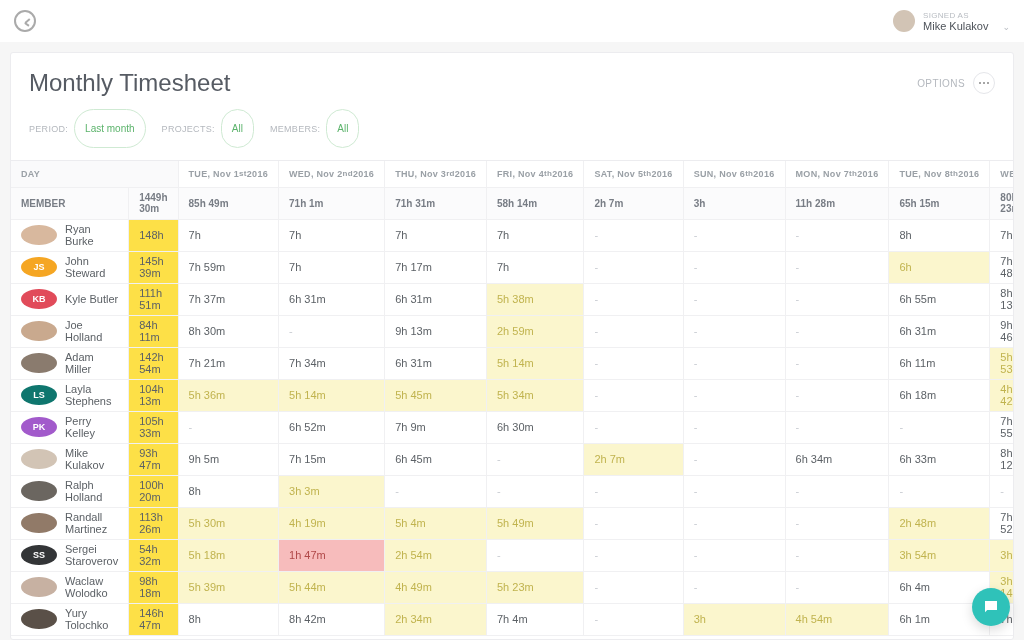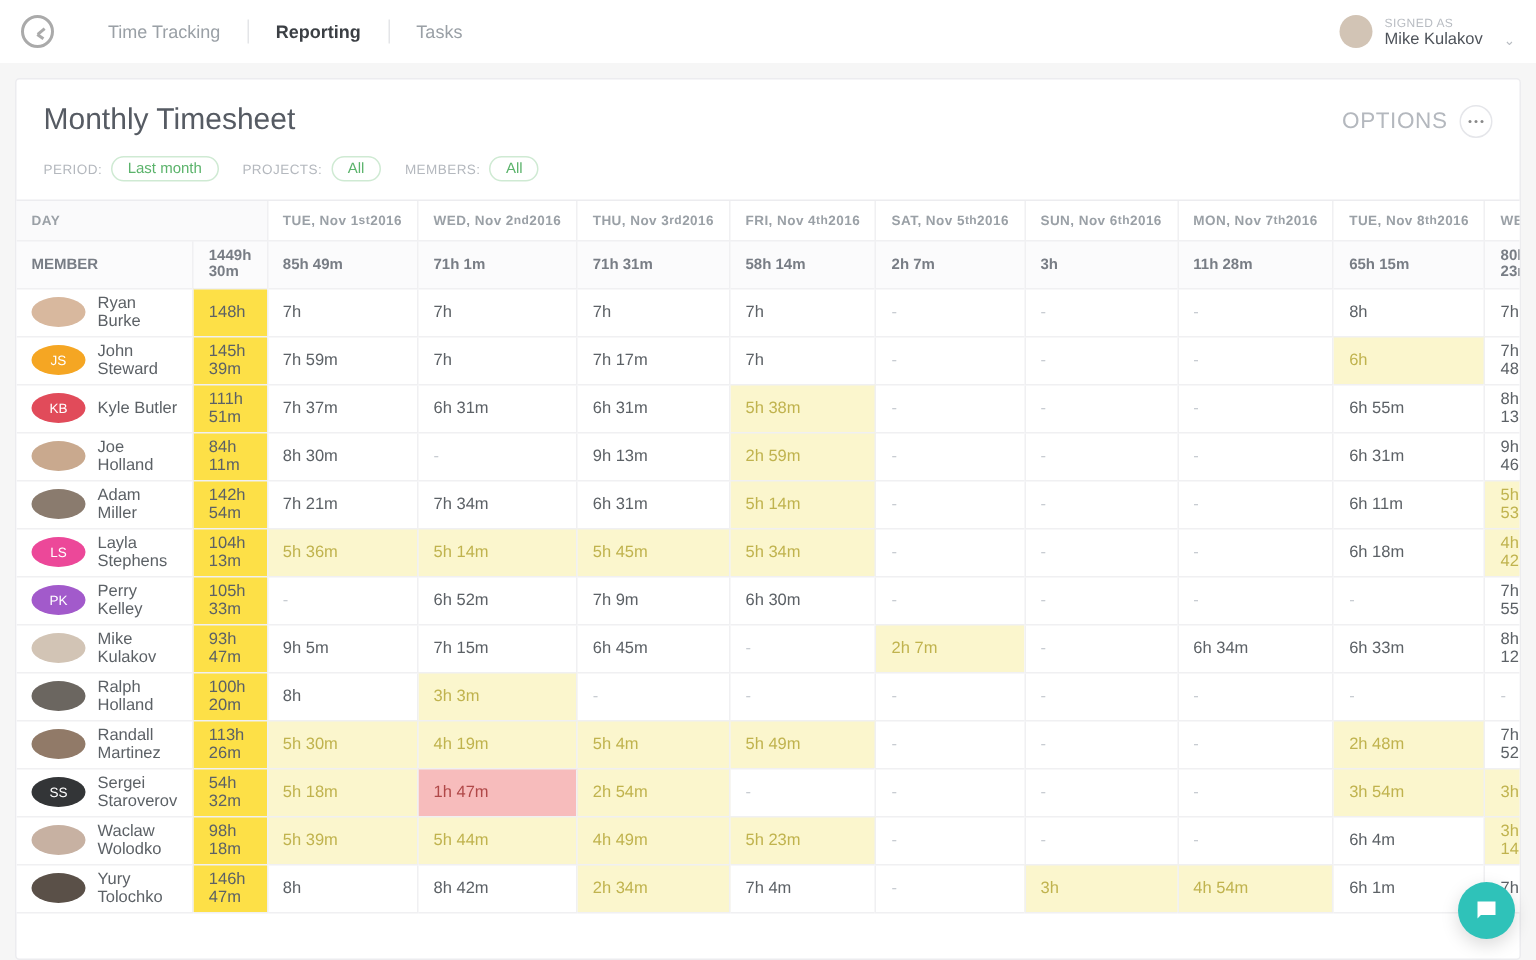--- a/index.html
+++ b/index.html
@@ -15,26 +15,26 @@
   .nav .sep{width:1px;height:16px;background:#e4e5e8;padding:0}
   .topbar .spacer{flex:1}
   .user{display:flex;align-items:flex-end;gap:8px;cursor:pointer}
   .avatar{width:22px;height:22px;border-radius:50%}
   .userlabel{font-size:8px;color:#b8bcc2;letter-spacing:.3px}
   .username{font-size:11px;color:#4e535a}
   .caret{color:#b8bcc2;font-size:9px;margin-left:6px}
   
   .card{margin:10px 10px 0 10px;background:#fff;border:1px solid #ececef;border-radius:3px;height:588px;display:flex;flex-direction:column}
   .card-head{padding:16px 18px 4px 18px;display:flex;align-items:center}
-  .card-head h1{font-size:20px;font-weight:300;color:#565b63;flex:1}
-  .options{display:flex;align-items:center;gap:8px;color:#b4b8be;font-size:15px;letter-spacing:.4px;cursor:pointer}
+  .card-head h1{font-size:24px;font-weight:300;color:#565b63;flex:1}
+  .options{display:flex;align-items:center;gap:8px;color:#b4b8be;font-size:10px;letter-spacing:.4px;cursor:pointer}
   .optbtn{width:22px;height:22px;border:1px solid #e5e6ea;border-radius:50%;display:flex;align-items:center;justify-content:center}
   .optbtn span{width:2px;height:2px;background:#888;border-radius:50%;margin:0 1px}
   .filters{display:flex;gap:16px;align-items:center;padding:8px 18px 12px 18px;font-size:9px;color:#b4b8be;letter-spacing:.3px}
-  .filters .pill{border:1px solid #cfead3;color:#5bb36b;border-radius:20px;padding:2px 10px;font-size:10px;letter-spacing:0;margin-left:6px;cursor:pointer}
+  .filters .pill{border:1px solid #cfead3;color:#5bb36b;border-radius:20px;padding:13px 10px;font-size:10px;letter-spacing:0;margin-left:6px;cursor:pointer}
   .filters span{display:flex;align-items:center}
   
   .tablewrap{flex:1;overflow:hidden;border-top:1px solid #ececef}
   table{border-collapse:collapse;table-layout:fixed}
   th,td{padding:0;height:32px;font-size:11px;color:#5c6166;text-align:left;background:#fff}
   th{font-weight:700;font-size:10px;color:#787d85}
   .day-row th{height:26px;font-size:9px;color:#9aa0a6;letter-spacing:.3px}
   sup{font-size:8px}
   .col-name{width:108px}
   .col-total{width:88px}
@@ -48,41 +48,34 @@
   .col-name,.col-total{background:#fafafb}
   tbody .col-name{background:#fff}
   tbody .col-total{background:#fde047;color:#5c6166}
   thead tr:nth-child(2) th{background:#fbfbfc}
   
   .daycell{white-space:nowrap}
   .hl-yellow{background:#fbf6cd!important;color:#c0b34e}
   .hl-red{background:#f7bcbc!important;color:#b04848}
   .dash{color:#c8ccd2}
   .member{display:flex;align-items:center;gap:8px}
-  .member .av{width:36px;height:20px;border-radius:50%;flex-shrink:0;display:flex;align-items:center;justify-content:center;font-size:9px;color:#fff;font-weight:400}
+  .member .av{width:36px;height:20px;border-radius:50%;flex-shrink:0;display:flex;align-items:center;justify-content:center;font-size:9px;color:#fff;font-weight:700}
   .c0{background:#d8b89e}.c1{background:#f5a623}.c2{background:#e14b5a}.c3{background:#c9a98e}
-  .c4{background:#8a7b6e}.c5{background:#ec4899}.c6{background:#a25acb}.c7{background:#d2c4b5}
+  .c4{background:#8a7b6e}.c5{background:#0f766e}.c6{background:#a25acb}.c7{background:#d2c4b5}
   .c8{background:#6b6660}.c9{background:#917a68}.c10{background:#333537}.c11{background:#c7b1a2}
   .c12{background:#5a5048}
   
   .chat{position:fixed;right:14px;bottom:14px;width:38px;height:38px;border-radius:50%;background:#2fc2b9;display:flex;align-items:center;justify-content:center;box-shadow:0 4px 12px rgba(0,0,0,.15);cursor:pointer}
   .chat svg{width:18px;height:18px;fill:#fff}
 </style>
 </head>
 <body>
 
 <div class="topbar">
   <div class="logo"></div>
-  <div class="nav">
-    <span>Time Tracking</span>
-    <div class="sep"></div>
-    <span class="active">Reporting</span>
-    <div class="sep"></div>
-    <span>Tasks</span>
-  </div>
   <div class="spacer"></div>
   <div class="user">
     <div class="avatar c7"></div>
     <div>
       <div class="userlabel">SIGNED AS</div>
       <div class="username">Mike Kulakov</div>
     </div>
     <span class="caret">⌄</span>
   </div>
 </div>

